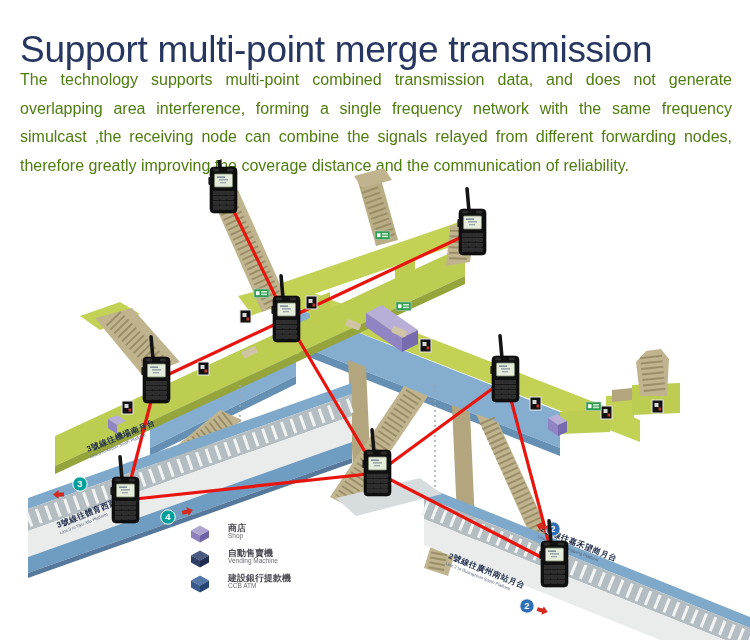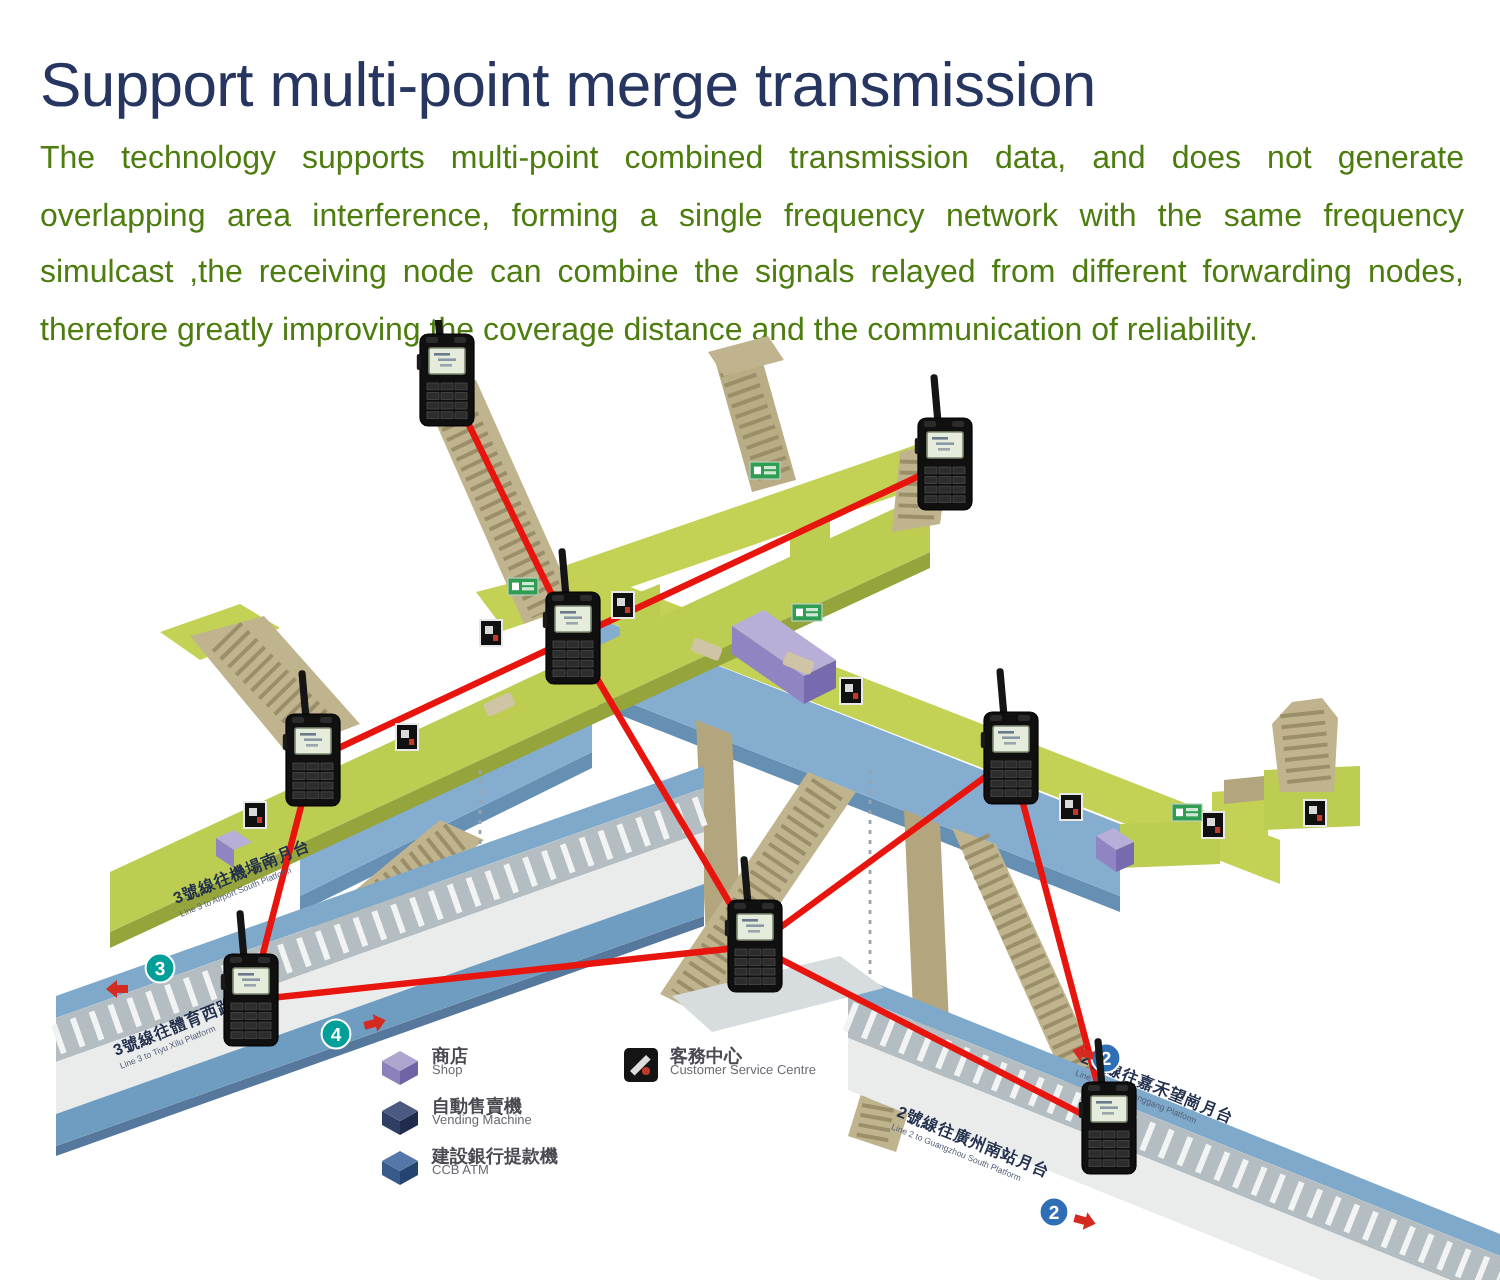--- a/index.html
+++ b/index.html
@@ -1,28 +1,28 @@
 <!DOCTYPE html>
 <html><head>
 <meta charset="utf-8">
 <style>
   html,body{margin:0;padding:0;background:#ffffff;}
   body{width:750px;height:640px;overflow:hidden;position:relative;
        font-family:"Liberation Sans", sans-serif;}
   .page-title{position:absolute;left:20px;top:4px;width:710px;
-       font-size:31px;letter-spacing:-0.3px;color:#263660;font-weight:400;}
+       font-size:37px;letter-spacing:-0.3px;color:#263660;font-weight:400;}
   .page-paragraph{position:absolute;left:20px;top:50px;width:712px;
        font-size:16px;line-height:28.6px;color:#4d7c0f;text-align:justify;}
   .diagram-wrap{position:absolute;left:0;top:160px;width:750px;height:480px;}
   svg{display:block;}
   
   .legend{position:absolute;left:190px;top:524px;display:flex;gap:14px;}
   .legend-col{display:flex;flex-direction:column;gap:5px;width:108px;}
   .legend-col.second{width:150px;}
-  .legend-item{display:flex;align-items:flex-start;gap:6px;}
+  .legend-item{display:flex;align-items:flex-start;gap:18px;}
   .legend-texts{display:flex;flex-direction:column;line-height:1.05;}
   .legend-zh{font-size:9px;font-weight:bold;color:#4a4a52;}
   .legend-en{font-size:6.5px;color:#6a6a72;}
   .legend-icon{flex:0 0 auto;}
 </style>
 </head>
 <body>
 
 <h1 class="page-title">Support multi-point merge transmission</h1>
 <p class="page-paragraph">The technology supports multi-point combined transmission data, and does not generate overlapping area interference, forming a single frequency network with the same frequency simulcast ,the receiving node can combine the signals relayed from different forwarding nodes, therefore greatly improving the coverage distance and the communication of reliability.</p>
@@ -281,27 +281,14 @@
   <polygon points="10,11.5 19,6.5 19,13.5 10,18.5" fill="#254470"></polygon>
           </svg>
         </span>
       <span class="legend-texts">
         <span class="legend-zh">建設銀行提款機</span>
         <span class="legend-en">CCB ATM</span>
       </span>
       </div>
     </div>
   <div class="legend-col second" id="legend-col-1">
-      <div class="legend-item">
-        <span>
-          <svg class="legend-icon" width="17" height="17" viewBox="0 0 17 17">
-  <rect width="17" height="17" rx="2.5" fill="#141414"></rect>
-  <polygon points="3,11.5 11,3.5 13.3,5.8 5.3,13.8" fill="#dddddd"></polygon>
-  <circle cx="11" cy="11.5" r="2" fill="#c0392b"></circle>
-          </svg>
-        </span>
-      <span class="legend-texts">
-        <span class="legend-zh">客務中心</span>
-        <span class="legend-en">Customer Service Centre</span>
-      </span>
-      </div>
     </div>
 </div>
 
 </body></html>

